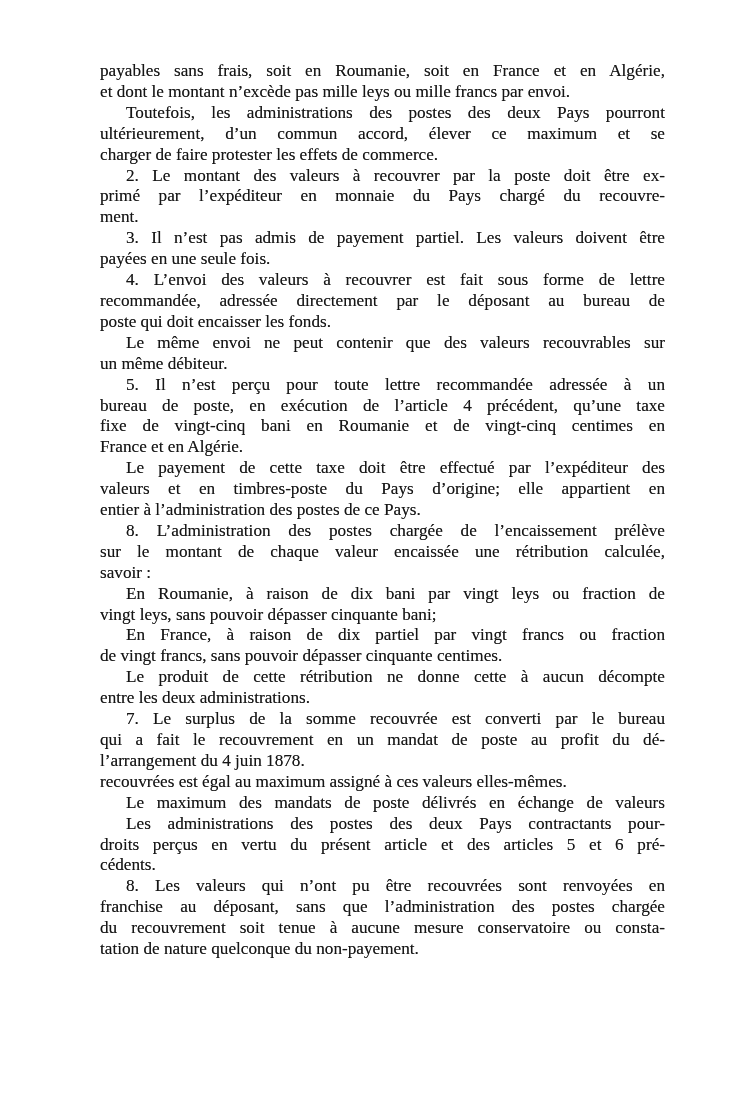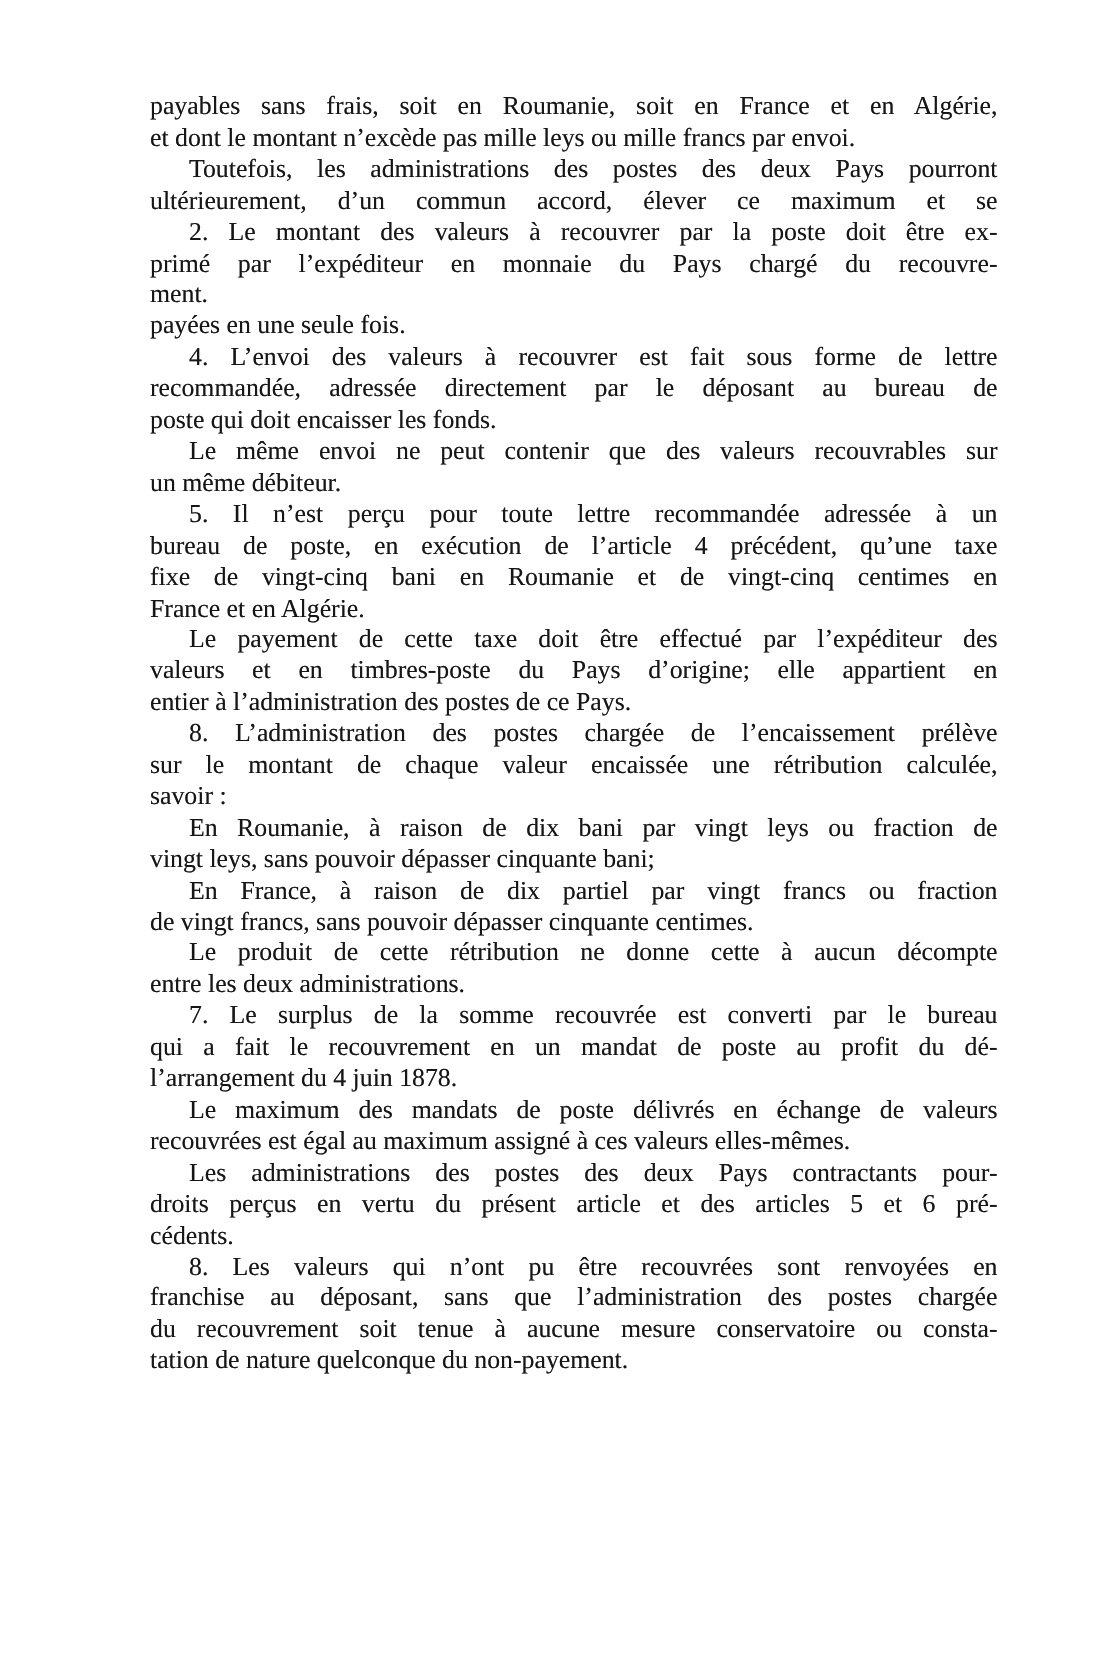--- a/index.html
+++ b/index.html
@@ -48,27 +48,29 @@
 
 <div class="page">
   <div class="text-block">
       <p class="para">
         <span class="line">payables sans frais, soit en Roumanie, soit en France et en Algérie,</span>
         <span class="line last">et dont le montant n’excède pas mille leys ou mille francs par envoi.</span>
       </p>
       <p class="para">
         <span class="line indent">Toutefois, les administrations des postes des deux Pays pourront</span>
         <span class="line">ultérieurement, d’un commun accord, élever ce maximum et se</span>
+        <span class="line last">charger de faire protester les effets de commerce.</span>
       </p>
       <p class="para">
         <span class="line indent">2. Le montant des valeurs à recouvrer par la poste doit être ex-</span>
         <span class="line">primé par l’expéditeur en monnaie du Pays chargé du recouvre-</span>
         <span class="line last">ment.</span>
       </p>
       <p class="para">
+        <span class="line indent">3. Il n’est pas admis de payement partiel. Les valeurs doivent être</span>
         <span class="line last">payées en une seule fois.</span>
       </p>
       <p class="para">
         <span class="line indent">4. L’envoi des valeurs à recouvrer est fait sous forme de lettre</span>
         <span class="line">recommandée, adressée directement par le déposant au bureau de</span>
         <span class="line last">poste qui doit encaisser les fonds.</span>
       </p>
       <p class="para">
         <span class="line indent">Le même envoi ne peut contenir que des valeurs recouvrables sur</span>
         <span class="line last">un même débiteur.</span>
@@ -100,22 +102,22 @@
       <p class="para">
         <span class="line indent">Le produit de cette rétribution ne donne cette à aucun décompte</span>
         <span class="line last">entre les deux administrations.</span>
       </p>
       <p class="para">
         <span class="line indent">7. Le surplus de la somme recouvrée est converti par le bureau</span>
         <span class="line">qui a fait le recouvrement en un mandat de poste au profit du dé-</span>
         <span class="line last">l’arrangement du 4 juin 1878.</span>
       </p>
       <p class="para">
+        <span class="line last">recouvrées est égal au maximum assigné à ces valeurs elles-mêmes.</span>
         <span class="line indent">Le maximum des mandats de poste délivrés en échange de valeurs</span>
-        <span class="line last">recouvrées est égal au maximum assigné à ces valeurs elles-mêmes.</span>
       </p>
       <p class="para">
         <span class="line indent">Les administrations des postes des deux Pays contractants pour-</span>
         <span class="line">droits perçus en vertu du présent article et des articles 5 et 6 pré-</span>
         <span class="line last">cédents.</span>
       </p>
       <p class="para">
         <span class="line indent">8. Les valeurs qui n’ont pu être recouvrées sont renvoyées en</span>
         <span class="line">franchise au déposant, sans que l’administration des postes chargée</span>
         <span class="line">du recouvrement soit tenue à aucune mesure conservatoire ou consta-</span>

